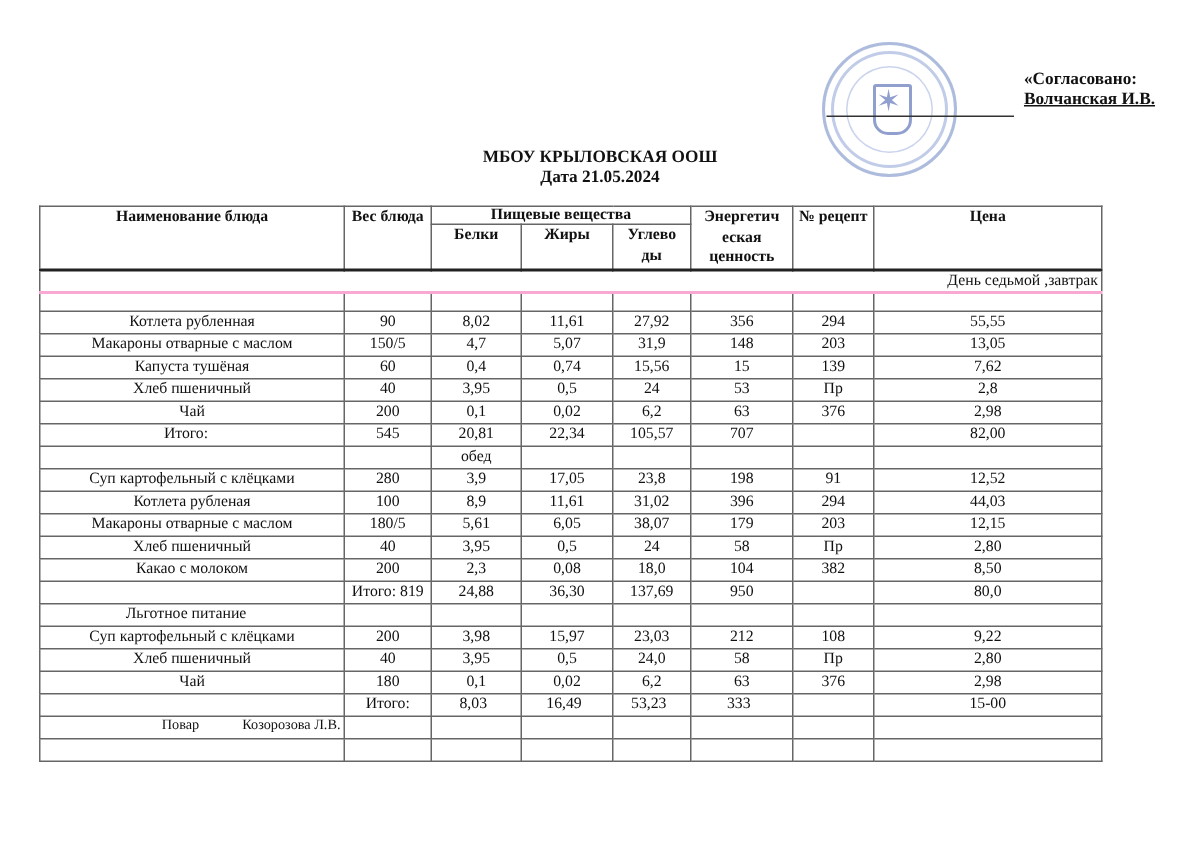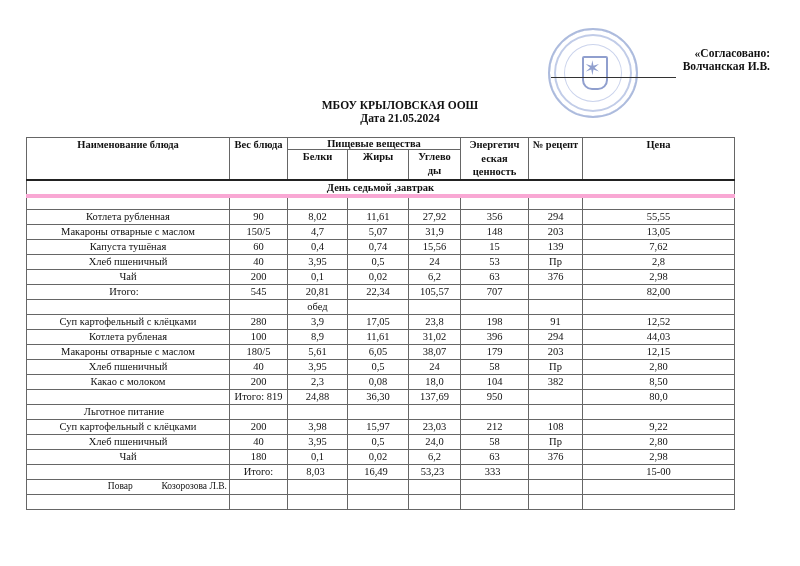--- a/index.html
+++ b/index.html
@@ -40,28 +40,28 @@
       left: 34px;
       top: 28px;
       font-size: 20px;
       line-height: 20px;
       color: #7d8fc6;
     }
     .approval {
       position: absolute;
       right: 30px;
       top: 47px;
-      text-align: right;
+      text-align: left;
       font-weight: bold;
       font-size: 11.5px;
       line-height: 13px;
     }
     .approval .line1 { margin-right: 0; }
     .approval .line2 { }
-    .approval .line3 { margin-right: 0; }
+    .approval .line3 { margin-right: 0; text-decoration: underline; }
     .sign-line {
       position: absolute;
       left: 551px;
       top: 77px;
       width: 125px;
       border-top: 1px solid #333;
     }
     .title-block {
       position: absolute;
       left: 300px;
@@ -91,25 +91,25 @@
       line-height: 13.5px;
       white-space: nowrap;
       overflow: hidden;
     }
     table.menu th {
       font-weight: bold;
     }
     table.menu .hdr-group { height: 11px; line-height: 11px; }
     table.menu .hdr-sub { height: 27px; }
     table.menu .day-row td {
-      font-weight: bold;
-      text-align: center;
+      font-weight: normal;
+      text-align: right;
       height: 13px;
       border-top: 2px solid #222;
-      border-bottom: 4px solid #f9a8d4;
+      border-bottom: 2px solid #f9a8d4;
     }
     table.menu .blank td { height: 11px; }
     table.menu td.right { text-align: center; padding-right: 6px; }
     table.menu .cook { text-align: right; padding-left: 36px; font-size: 9.5px; }
     .indent-r { text-align: right; padding-right: 10px !important; }
   </style>
 </head>
 <body>
 
 <div class="stamp">

